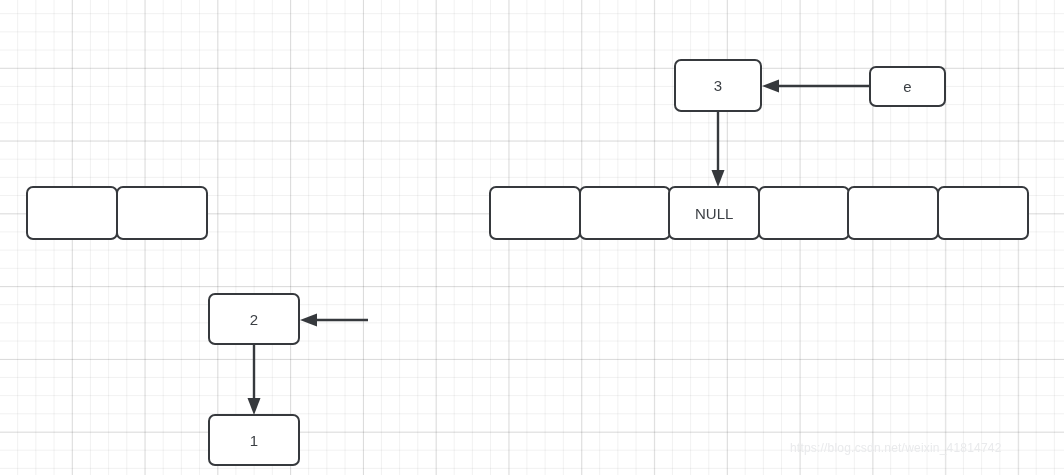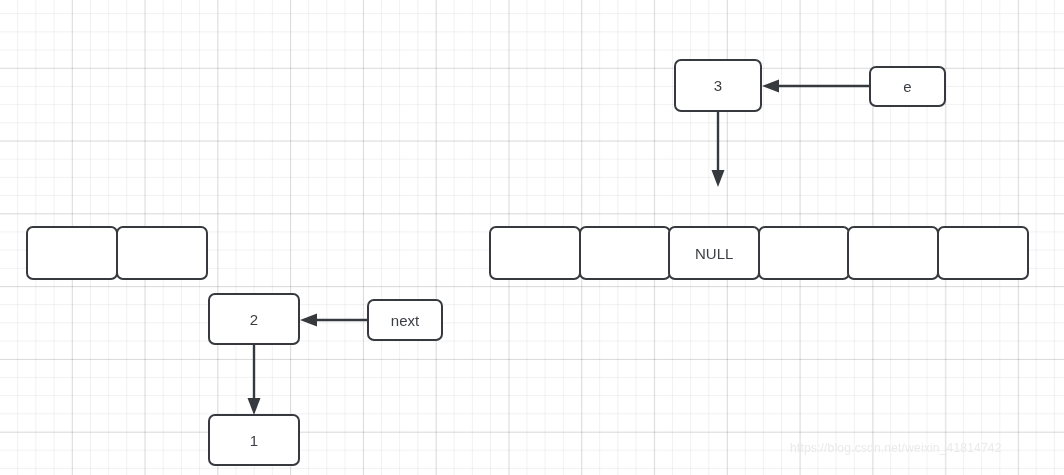--- a/index.html
+++ b/index.html
@@ -38,21 +38,20 @@
     color: #3b3f44;
     font-family: "Liberation Sans", sans-serif;
     font-size: 15px;
     line-height: 1;
     z-index: 3;
   }
   .cellrow {
     position: absolute;
     display: flex;
     z-index: 2;
-    margin-top: 40px;
   }
   .cellrow .node {
     position: relative;
     left: auto; top: auto;
   }
   .cellrow .node + .node {
     margin-left: -2.4px;
   }
   .arrow-svg {
     position: absolute;
@@ -129,23 +128,20 @@
 
   <svg class="arrow-svg" style="left:708px; top:112px; width:20px; height:76px;" viewBox="0 0 20 76">
     <line class="arrow-line" x1="10" y1="0" x2="10" y2="62"></line>
     <polygon class="arrow-head" points="10,75 3.5,58 16.5,58"></polygon>
   </svg>
 
   <div class="node" style="left:208px; top:293px; width:92px; height:52px;">
     <span>2</span>
   </div>
 
-  <div class="node" style="left:367px; top:299px; width:76px; height:42px;">
-    <span>next</span>
-  </div>
 
   <svg class="arrow-svg" style="left:300px; top:310px; width:70px; height:20px;" viewBox="0 0 70 20">
     <line class="arrow-line" x1="68" y1="10" x2="14" y2="10"></line>
     <polygon class="arrow-head" points="0,10 17,3.5 17,16.5"></polygon>
   </svg>
 
   <div class="node" style="left:208px; top:414px; width:92px; height:52px;">
     <span>1</span>
   </div>
 

